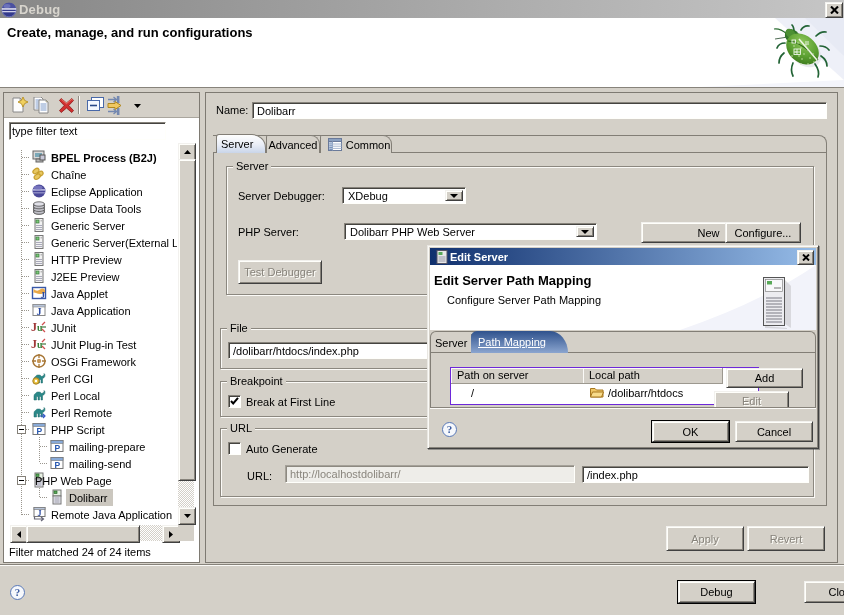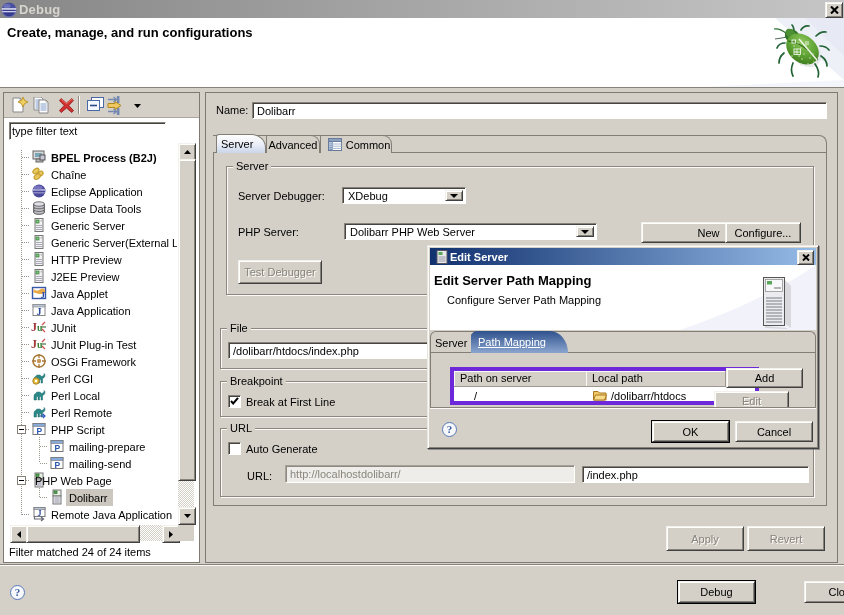--- a/index.html
+++ b/index.html
@@ -550,21 +550,21 @@
 </svg></div>
   </div>
 
   <div class="abs" style="left:2px;top:85px;width:386px;height:77px;border:1px solid #827e76;border-bottom:none;border-radius:6px 6px 0 0;box-sizing:border-box;"></div>
   <div class="abs" style="left:2px;top:106px;width:386px;height:1px;background:#827e76;"></div>
   <div class="abs" style="left:7px;top:88px;width:36px;height:18px;border-right:1px solid #827e76;display:flex;align-items:center;">Server</div>
   <div class="abs" style="left:43px;top:85px;width:97px;height:22px;background:linear-gradient(180deg,#2f528d,#8ba5cf);border-radius:6px 18px 0 0 / 6px 22px 0 0;display:flex;align-items:center;color:#fff;">
     <span style="margin-left:7px;text-decoration:underline;">Path Mapping</span>
     </div>
 
-  <div class="abs" style="left:22px;top:121px;width:309px;height:38px;background:#fff;border:4px solid #6d28d9;box-sizing:border-box;overflow:hidden;">
+  <div class="abs" style="left:22px;top:121px;width:309px;height:38px;background:#fff;border:1px solid #6d28d9;box-sizing:border-box;overflow:hidden;">
     <div class="abs" style="left:0;top:0;width:131px;height:15px;background:#d4d0c8;border-right:1px solid #9c988f;border-bottom:1px solid #9c988f;box-shadow:inset 1px 1px 0 #fbfaf7;padding-left:6px;line-height:15px;">Path on server</div>
     <div class="abs" style="left:132px;top:0;width:133px;height:15px;background:#d4d0c8;border-right:1px solid #9c988f;border-bottom:1px solid #9c988f;box-shadow:inset 1px 1px 0 #fbfaf7;padding-left:6px;line-height:15px;">Local path</div>
     <div class="abs" style="left:20px;top:19px;">/</div>
     <div class="abs" id="foldericon" style="left:139px;top:18px;width:13px;height:11px;"><svg width="14" height="12" viewBox="0 0 14 12">
 <path d="M0.5 2.5 L5 2.5 L6.5 4 L13 4 L13 11 L0.5 11 Z" fill="#f0c868" stroke="#a87820"></path>
 <path d="M2.5 6 L13.5 6 L11.5 11 L0.5 11 Z" fill="#f8dc8c" stroke="#a87820"></path>
 </svg></div>
     <div class="abs" style="left:157px;top:19px;">/dolibarr/htdocs</div>
   </div>
 

